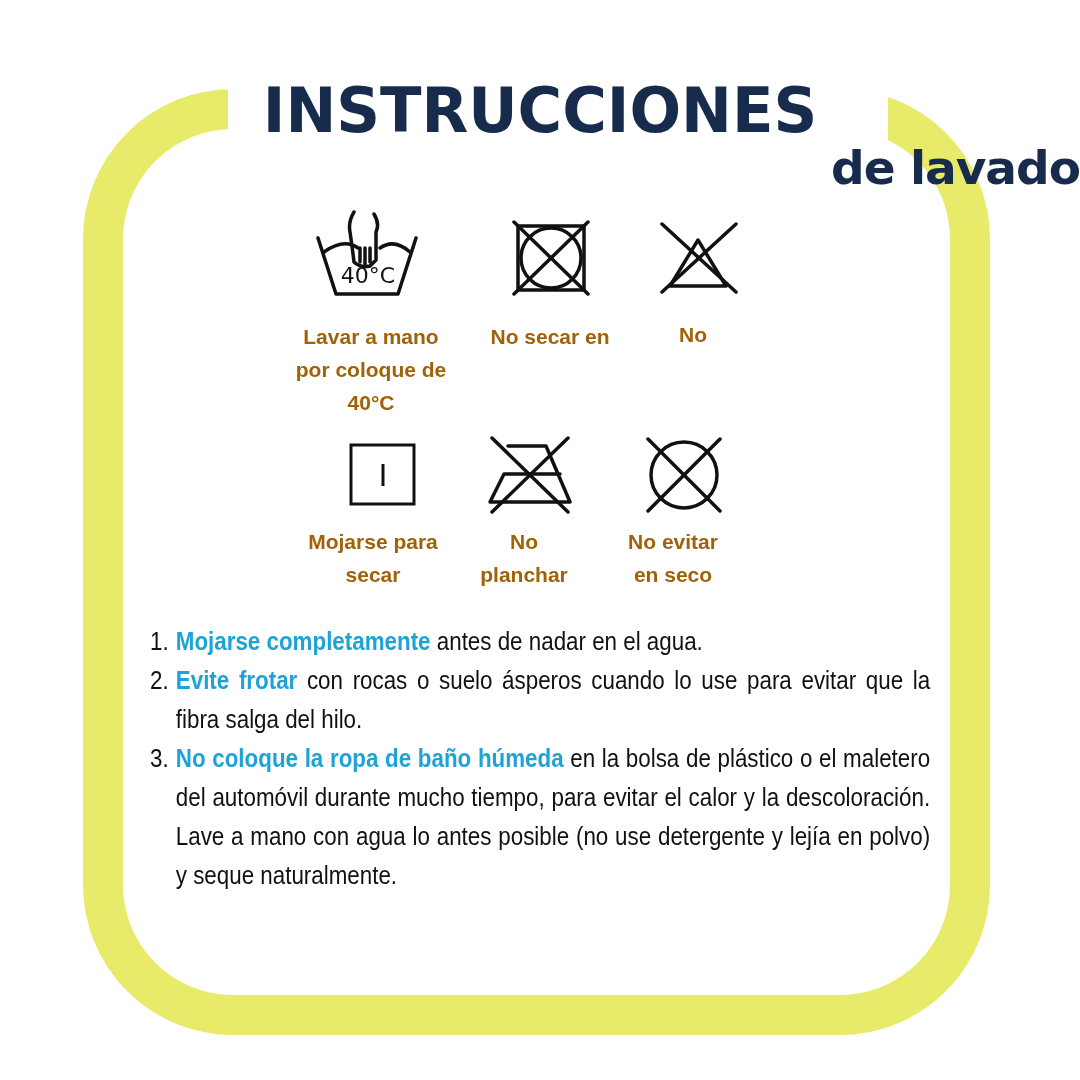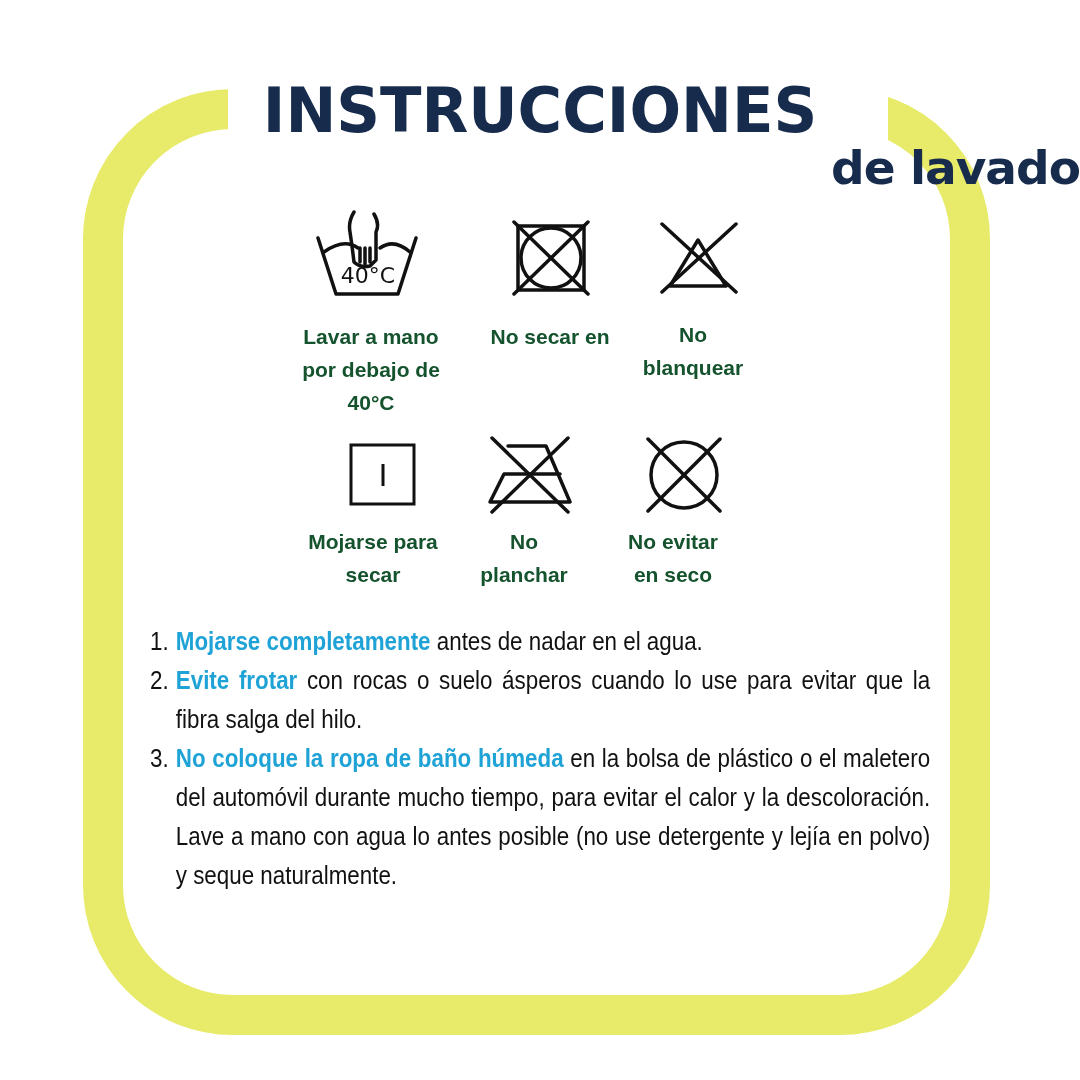--- a/index.html
+++ b/index.html
@@ -3,21 +3,21 @@
 <meta charset="utf-8">
 <style>
   html, body { margin:0; padding:0; }
   body { width:1080px; height:1080px; background:#ffffff; position:relative; overflow:hidden; font-family:"Liberation Sans", sans-serif; }
   .frame { position:absolute; left:83px; top:89px; width:907px; height:946px; box-sizing:border-box; border:40px solid #e8eb6a; border-radius:150px; }
   .gap { position:absolute; top:80px; left:228px; width:660px; height:60px; background:#ffffff; }
   .title { position:absolute; left:0; width:1080px; text-align:center; color:#172b4d; font-weight:bold; font-family:"DejaVu Sans", sans-serif; }
   .title1 { top:74px; font-size:62px; letter-spacing:0px; transform:scaleX(0.98); }
   .title2 { top:140px; font-size:47px; letter-spacing:-1px;text-align:right; }
   .icon { position:absolute; }
-  .label { position:absolute; text-align:center; font-weight:bold; font-size:21px; line-height:33px; color:#14532d; font-family:"Liberation Sans", sans-serif; }
+  .label { position:absolute; text-align:center; font-weight:bold; font-size:21px; line-height:33px; color:#a16207; font-family:"Liberation Sans", sans-serif; }
   .list { position:absolute; left:150px; top:622px; width:782px; font-size:26px; line-height:39px; color:#111; font-family:"Liberation Sans", sans-serif; }
   .item { position:relative; padding-left:30px; text-align:justify; text-align-last:left; }
   .item .num { position:absolute; left:0; top:0; }
   .hl { color:#1fa3d6; font-weight:bold; }
   .cond { display:block; transform:scaleX(0.86); transform-origin:left top; width:116%; }
 </style>
 </head>
 <body>
 
 <div class="frame"></div>
@@ -49,29 +49,28 @@
 <svg class="icon" style="left:658px;top:218px" width="82" height="78" viewBox="0 0 82 78">
   <g fill="none" stroke="#111" stroke-width="3.5" stroke-linecap="round" stroke-linejoin="round">
     <path d="M12 68 L40 22 L68 68 Z"></path>
     <line x1="4" y1="6" x2="78" y2="74"></line>
     <line x1="78" y1="6" x2="4" y2="74"></line>
   </g>
 </svg>
 
 <div class="label" style="left:280px;top:320px;width:182px">
   <div>Lavar a mano</div>
-  <div>por debajo de</div>
+  <div>por coloque de</div>
   <div>40°C</div>
 </div>
 <div class="label" style="left:470px;top:320px;width:160px">
   <div>No secar en</div>
 </div>
 <div class="label" style="left:622px;top:318px;width:142px">
   <div>No</div>
-  <div>blanquear</div>
 </div>
 
 <svg class="icon" style="left:348px;top:442px" width="70" height="66" viewBox="0 0 70 66">
   <g fill="none" stroke="#111" stroke-width="3">
     <rect x="3" y="3" width="63" height="59"></rect>
     <line x1="35" y1="22" x2="35" y2="44"></line>
   </g>
 </svg>
 
 <svg class="icon" style="left:486px;top:436px" width="90" height="78" viewBox="0 0 90 78">

